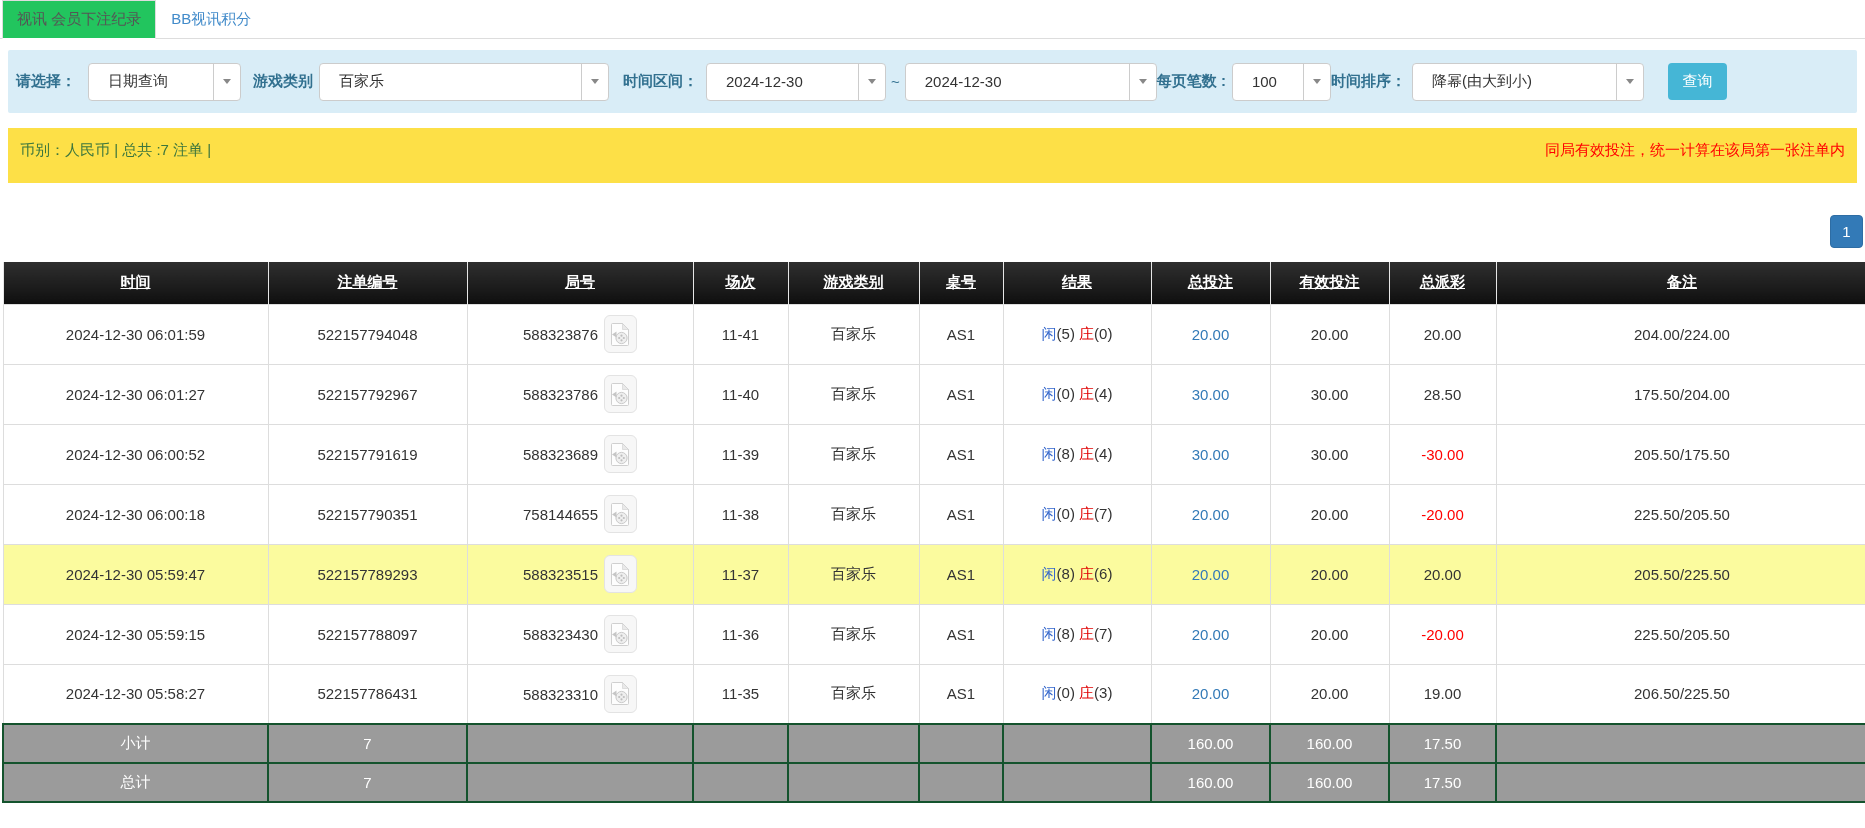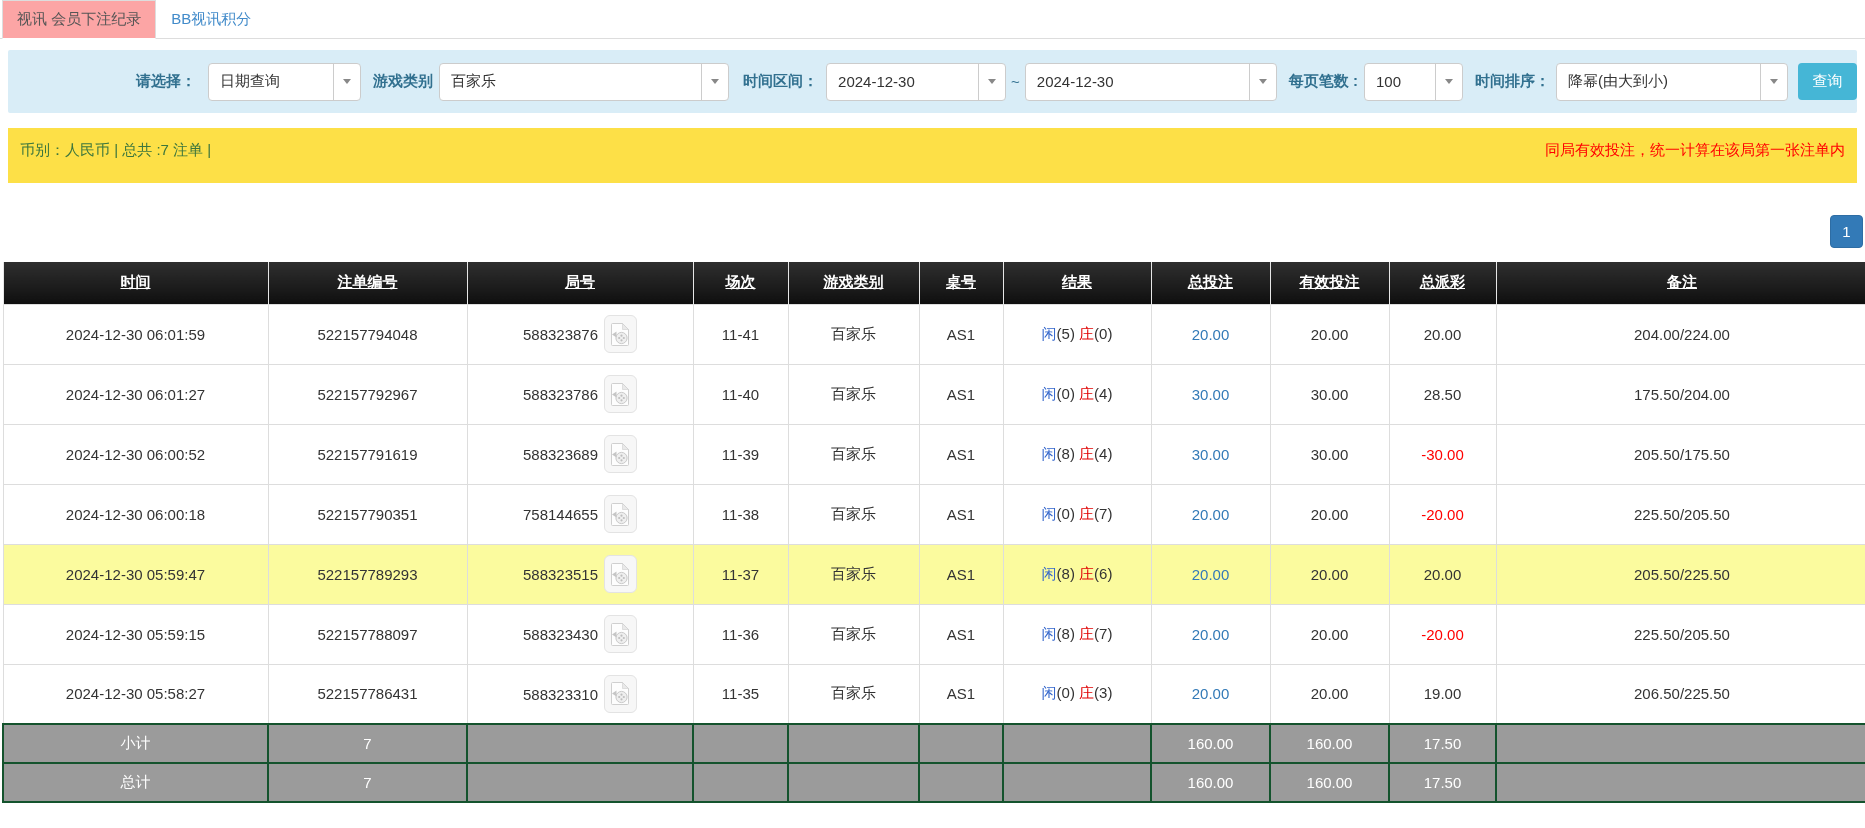--- a/index.html
+++ b/index.html
@@ -4,32 +4,32 @@
 <style>
   * { box-sizing: border-box; margin: 0; padding: 0; }
   html,body { width:1865px; height:828px; }
   body {
     font-family: "Liberation Sans", "DejaVu Sans", sans-serif;
     font-size: 15px; color:#333; background:#fff; overflow:hidden;
   }
   
   .tabbar { display:flex; align-items:flex-end; height:39px; border-bottom:1px solid #ddd; padding-left:2px; }
   .tab { padding:9px 14px; font-size:15px; cursor:pointer; white-space:nowrap; margin-bottom:-1px; }
-  .tab.active { color:#555; background:#fca5a5; border:1px solid #ddd; border-bottom:1px solid #fff; }
+  .tab.active { color:#555; background:#22c55e; border:1px solid #ddd; border-bottom:1px solid #fff; }
   .tab.inactive { color:#428bca; border:1px solid transparent; }
   
-  .filterbar { margin:11px 8px 0; background:#d9edf7; height:63px; display:flex; align-items:center; padding-left:8px; border-radius:2px;justify-content:flex-end; }
+  .filterbar { margin:11px 8px 0; background:#d9edf7; height:63px; display:flex; align-items:center; padding-left:8px; border-radius:2px; }
   .flabel { color:#31708f; font-weight:bold; white-space:nowrap; font-size:15px; }
-  .combo { background:#fff; border:1px solid #ccc; border-radius:4px; height:38px; display:flex; align-items:center; cursor:pointer; }
+  .combo { background:#fff; border:1px solid #ccc; border-radius:4px; height:38px; display:flex; align-items:center; cursor:pointer;padding-left:8px; }
   .combo-val { flex:1; padding:0 11px; white-space:nowrap; overflow:hidden; color:#333; }
   .combo-arrow { width:27px; align-self:stretch; border-left:1px solid #ccc; display:flex; align-items:center; justify-content:center; }
   .tri { width:0; height:0; border-left:4px solid transparent; border-right:4px solid transparent; border-top:5px solid #888; }
   .tilde { color:#31708f; margin:0 5px; }
-  .ml6{margin-left:6px} .ml8{margin-left:8px} .ml10{margin-left:12px} .ml12{margin-left:12px} .ml14{margin-left:14px}
-  .btn-search { margin-left:10px; width:59px; height:37px; background:#45b6d6; color:#fff; border:none; border-radius:4px; font-size:15px; cursor:pointer; }
+  .ml6{margin-left:6px} .ml8{margin-left:8px} .ml10{margin-left:0} .ml12{margin-left:12px} .ml14{margin-left:14px}
+  .btn-search { margin-left:24px; width:59px; height:37px; background:#45b6d6; color:#fff; border:none; border-radius:4px; font-size:15px; cursor:pointer; }
   
   .infobar { margin:15px 8px 0; background:#fde047; height:55px; display:flex; justify-content:space-between; padding:13px 12px 0; color:#3c763d; font-size:15px; }
   .infobar .right-note { color:#ff0000; }
   
   .pagerow { margin:32px 2px 14px 0; height:33px; display:flex; justify-content:flex-end; }
   .page-btn { width:33px; height:33px; background:#337ab7; border:1px solid #2e6da4; border-radius:4px; color:#fff; font-size:15px; display:flex; align-items:center; justify-content:center; cursor:pointer; }
   
   table { width:1861px; margin:0 2px; border-collapse:collapse; table-layout:fixed; text-align:center; }
   thead th { background:linear-gradient(180deg,#2f2f2f,#0f0f0f); color:#fff; font-weight:bold; height:42px; font-size:15px; border-right:1px solid #e6e6e6; border-left:1px solid #e6e6e6;text-decoration:underline; }
   tbody td { border:1px solid #ddd; height:60px; font-size:15px; background:#fff; color:#333; }

